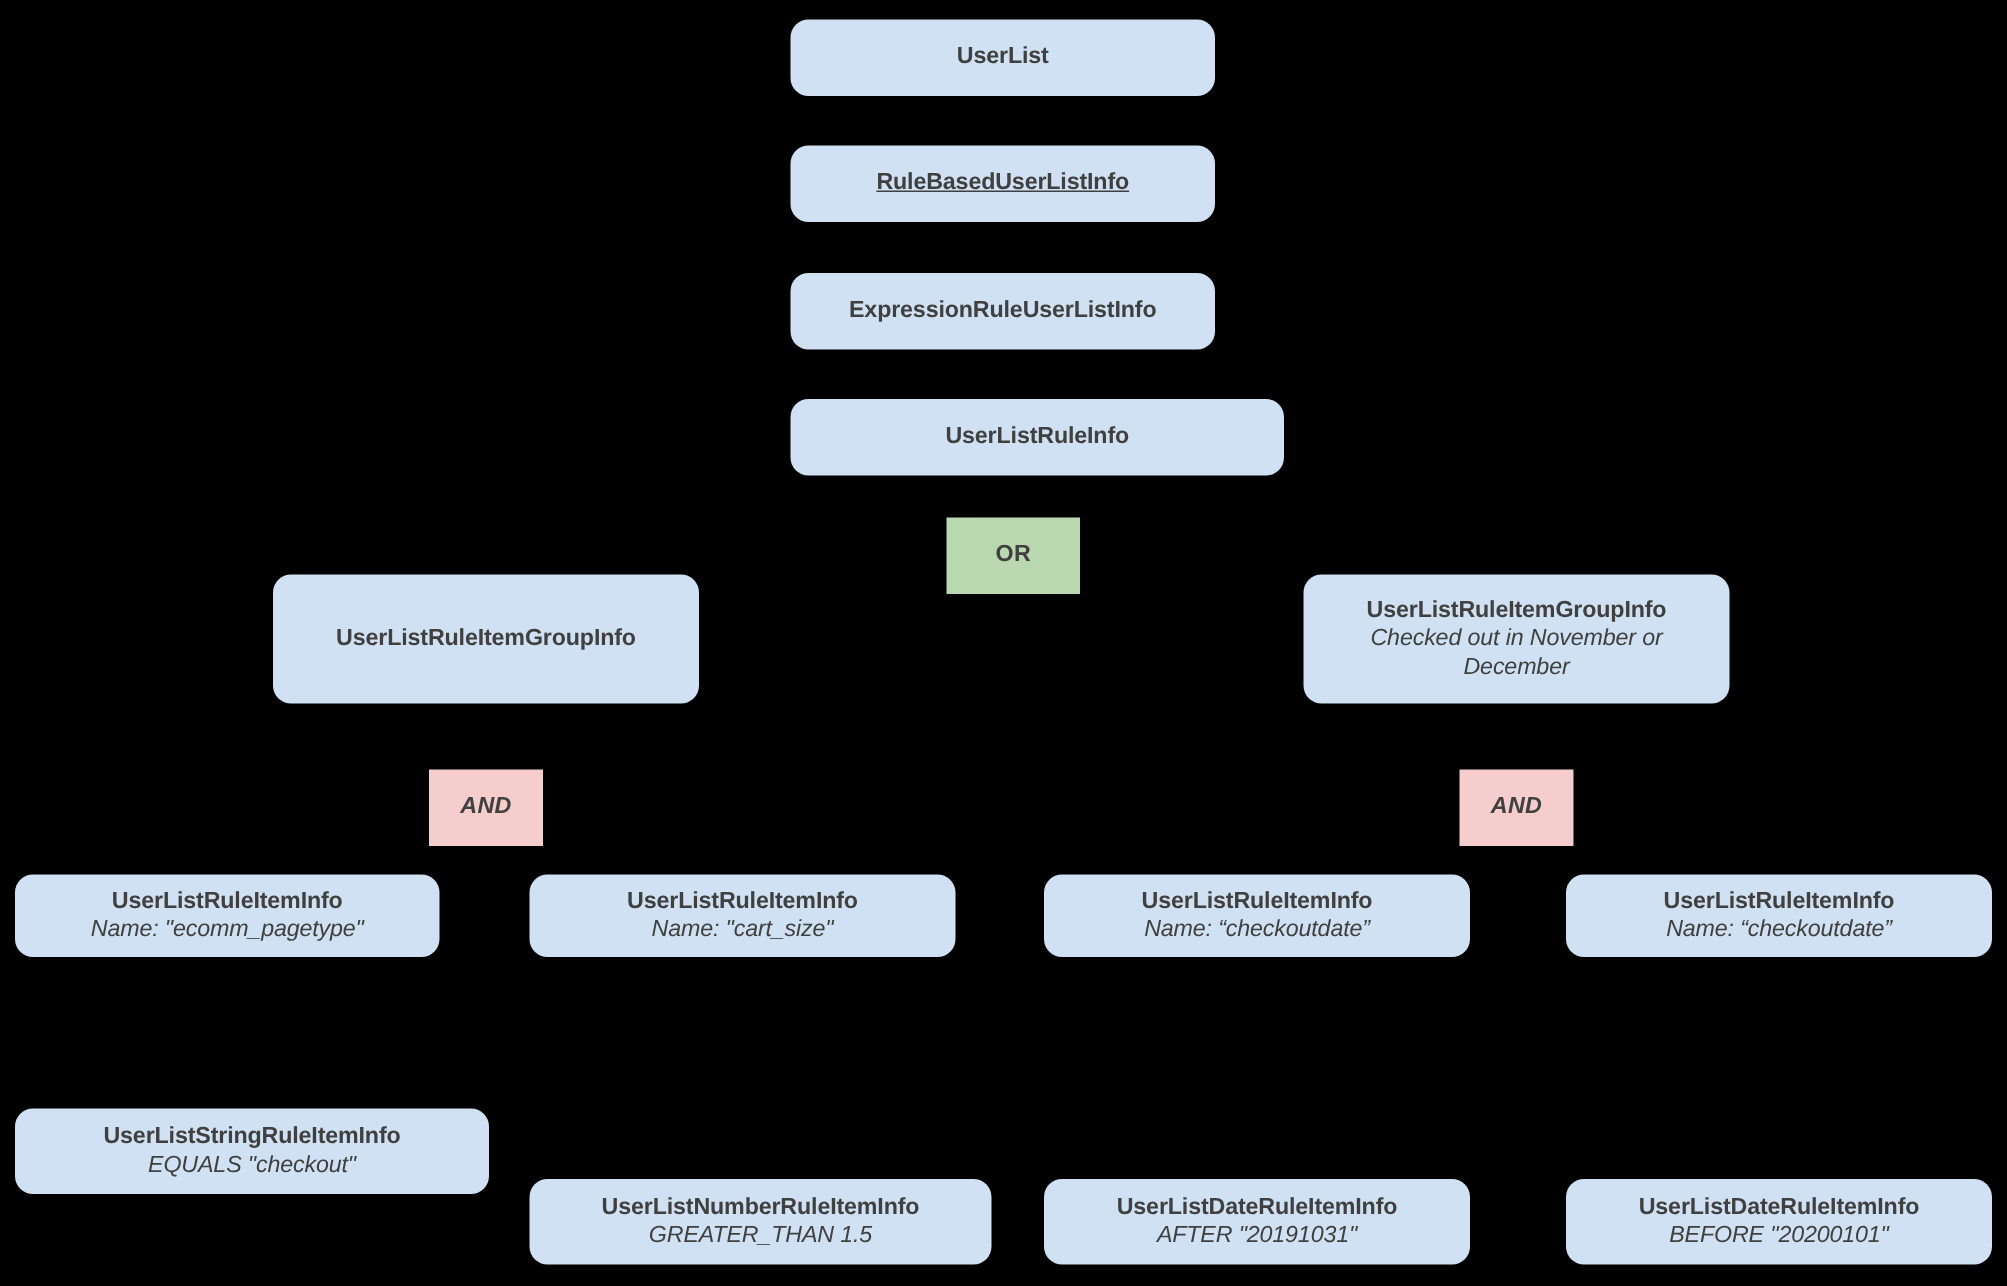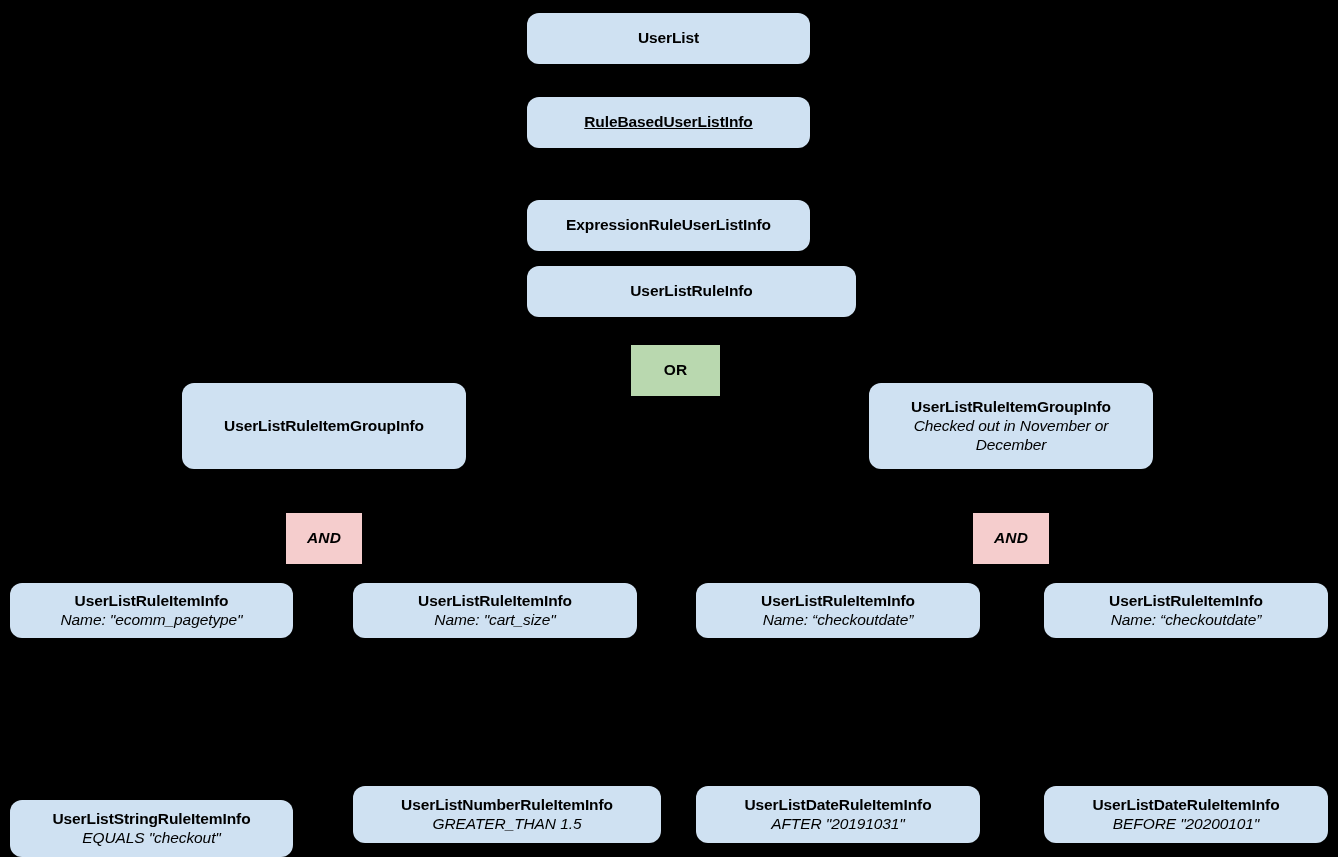--- a/index.html
+++ b/index.html
@@ -27,21 +27,21 @@
     pointer-events: none;
   }
   .node {
     position: absolute;
     box-sizing: border-box;
     display: flex;
     flex-direction: column;
     align-items: center;
     justify-content: center;
     text-align: center;
-    color: #000000;
+    color: #404040;
     line-height: 1.18;
   }
   .node.entity {
     background: #cfe1f2;
     border-radius: 12px;
     padding: 4px 10px;
   }
   .node.op-or {
     background: #b9d8af;
     border-radius: 0;
@@ -93,21 +93,21 @@
       <path d="M495,638 C495,712 495,712 495,786" fill="none" stroke="#000000" stroke-width="1.5"></path>
       <path d="M838,638 C838,712 838,712 838,786" fill="none" stroke="#000000" stroke-width="1.5"></path>
       <path d="M1186,638 C1186,712 1186,712 1186,786" fill="none" stroke="#000000" stroke-width="1.5"></path>
     </svg>
 <div class="node entity" style="left: 527px; top: 13px; width: 283px; height: 51px;">
       <div class="node-title">UserList</div>
     </div>
     <div class="node entity" style="left: 527px; top: 97px; width: 283px; height: 51px; text-decoration: underline;">
       <div class="node-title">RuleBasedUserListInfo</div>
     </div>
-    <div class="node entity" style="left: 527px; top: 200px; width: 283px; height: 51px;">
+    <div class="node entity" style="left: 527px; top: 182px; width: 283px; height: 51px;">
       <div class="node-title">ExpressionRuleUserListInfo</div>
     </div>
     <div class="node entity" style="left: 527px; top: 266px; width: 329px; height: 51px;">
       <div class="node-title">UserListRuleInfo</div>
     </div>
     <div class="node op-or" style="left: 631px; top: 345px; width: 89px; height: 51px;">
       <div class="op-label">OR</div>
     </div>
     <div class="node entity wrap" style="left: 182px; top: 383px; width: 284px; height: 86px;">
       <div class="node-title">UserListRuleItemGroupInfo</div>
@@ -131,21 +131,21 @@
       <div class="node-sub">Name: "cart_size"</div>
     </div>
     <div class="node entity" style="left: 696px; top: 583px; width: 284px; height: 55px;">
       <div class="node-title">UserListRuleItemInfo</div>
       <div class="node-sub">Name: “checkoutdate”</div>
     </div>
     <div class="node entity" style="left: 1044px; top: 583px; width: 284px; height: 55px;">
       <div class="node-title">UserListRuleItemInfo</div>
       <div class="node-sub">Name: “checkoutdate”</div>
     </div>
-    <div class="node entity" style="left: 10px; top: 800px; width: 283px; height: 57px;">
+    <div class="node entity" style="left: 10px; top: 739px; width: 316px; height: 57px;">
       <div class="node-title">UserListStringRuleItemInfo</div>
       <div class="node-sub">EQUALS "checkout"</div>
     </div>
     <div class="node entity" style="left: 353px; top: 786px; width: 308px; height: 57px;">
       <div class="node-title">UserListNumberRuleItemInfo</div>
       <div class="node-sub">GREATER_THAN 1.5</div>
     </div>
     <div class="node entity" style="left: 696px; top: 786px; width: 284px; height: 57px;">
       <div class="node-title">UserListDateRuleItemInfo</div>
       <div class="node-sub">AFTER "20191031"</div>

